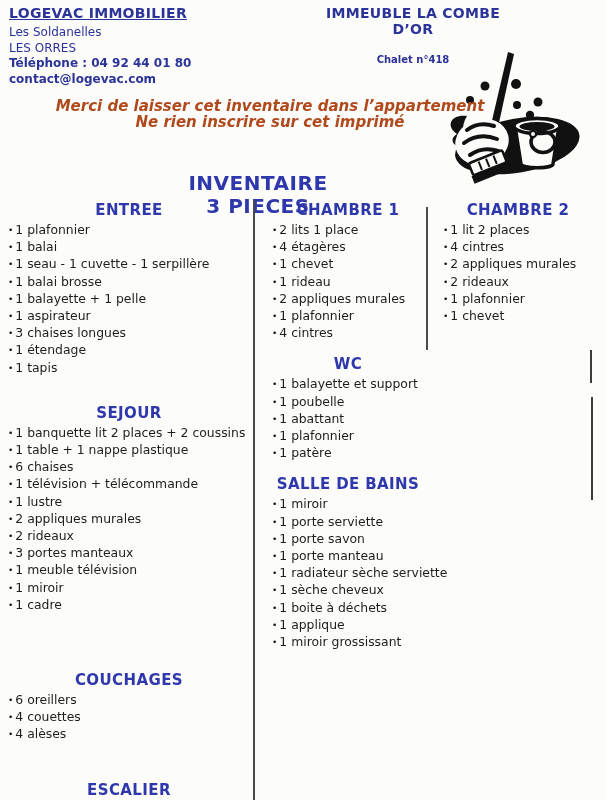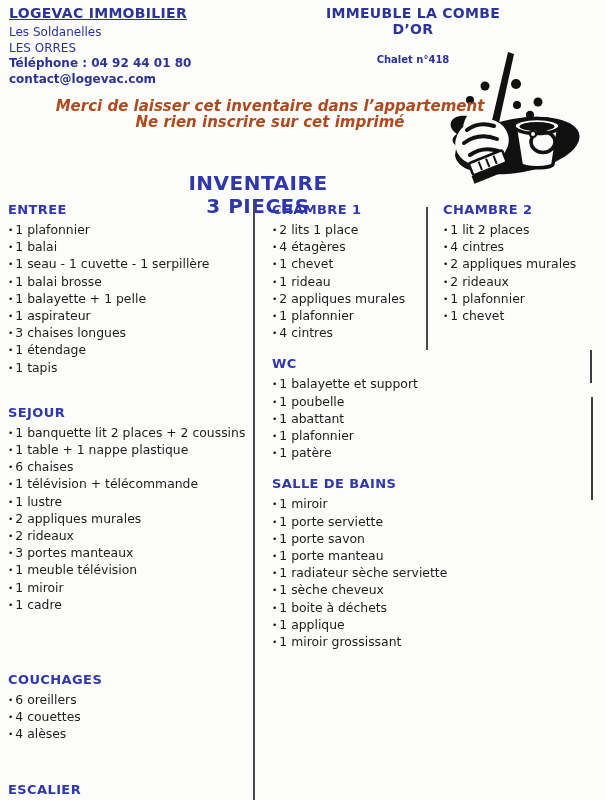--- a/index.html
+++ b/index.html
@@ -33,22 +33,22 @@
   .notice .notice-line{font-size:15px;font-weight:bold;font-style:italic;line-height:15.8px;}
   
   .doc-title{position:absolute;left:0;top:145px;width:516px;text-align:center;color:var(--blue-bright);margin-top:27px;}
   .doc-title .title-line{font-size:20px;font-weight:bold;line-height:22.5px;letter-spacing:.5px;}
   
   .column{position:absolute;top:202px;}
   .col1{left:8px;width:242px;}
   .col2{left:272px;width:152px;}
   .col3{left:443px;width:150px;}
   .section-heading{
-    font-size:13px;font-weight:bold;color:var(--blue-bright);
-    letter-spacing:.4px;line-height:16px;margin-bottom:4px;
+    font-size:15px;font-weight:bold;color:var(--blue-bright);
+    letter-spacing:.4px;line-height:16px;margin-bottom:4px;text-align:center;
   }
   .item{font-size:12.4px;line-height:16.2px;color:var(--ink);white-space:nowrap;}
   .bullet{font-size:9px;margin-right:2px;position:relative;top:-1px;color:#141414;}
   .col1 .section:nth-child(1){margin-bottom:28px;}
   .col1 .section:nth-child(2){margin-bottom:58px;}
   .col1 .section:nth-child(3){margin-bottom:38px;}
   .col2 .section:nth-child(1){margin-bottom:14px;}
   .col2 .section:nth-child(2){margin-bottom:14px;}
   
   .vline{position:absolute;background:var(--line);width:2px;}

